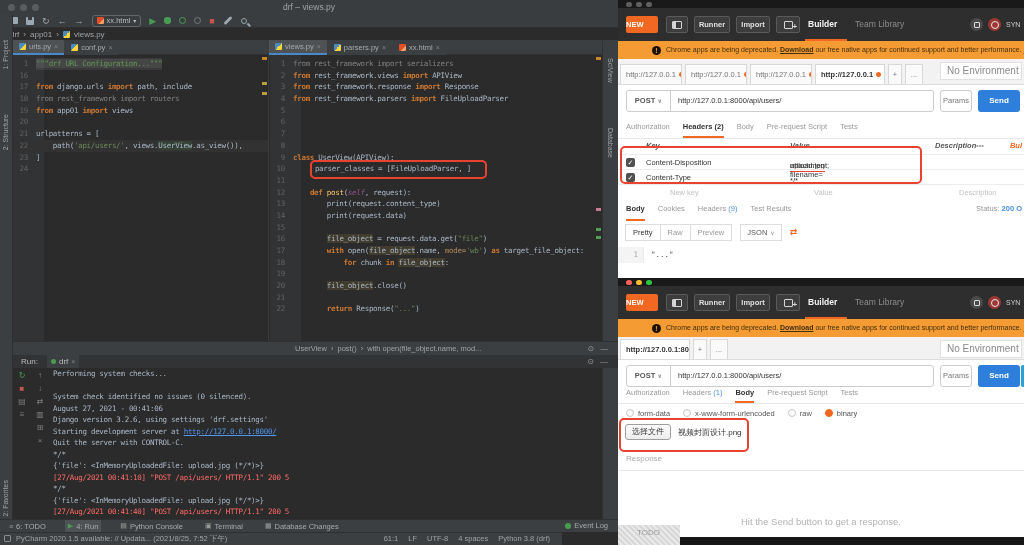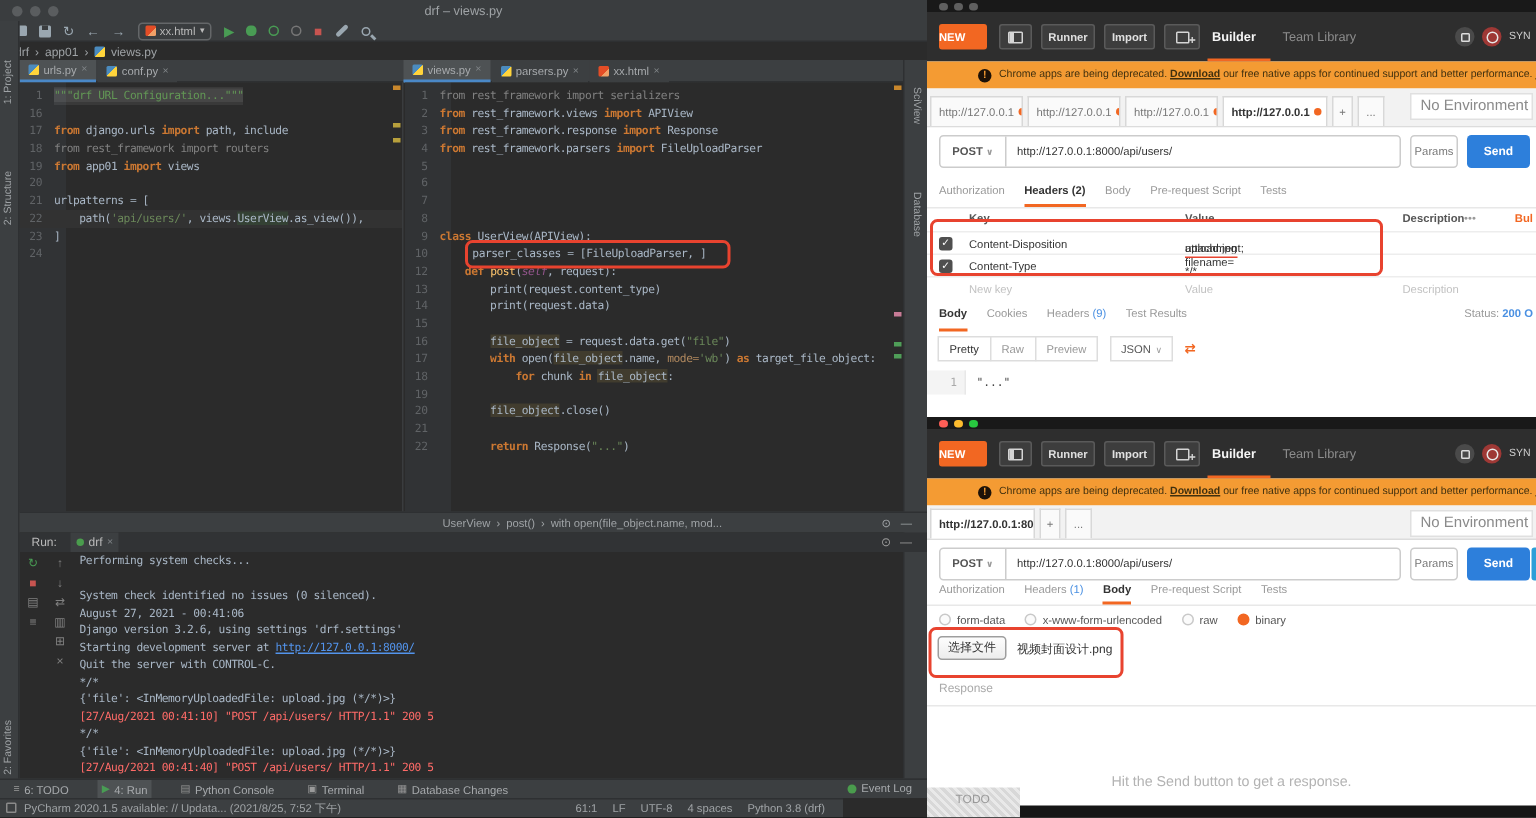--- a/index.html
+++ b/index.html
@@ -134,33 +134,33 @@
              color:#777;line-height:20px;text-align:center;}
   .pm-send{position:absolute;left:360px;top:5px;width:42px;height:22px;background:#2d7fdb;border-radius:3px;
            color:#fff;font-weight:bold;font-size:8px;line-height:22px;text-align:center;}
   .pm-sliver{position:absolute;right:0;top:5px;width:3px;height:22px;background:#2d9fd8;border-radius:2px 0 0 2px;}
   .pm-reqtabs{position:absolute;left:0;width:100%;border-bottom:1px solid #e8e8e8;display:flex;gap:13px;padding-left:8px;}
   #pm-top .pm-reqtabs{top:117px;height:22px;} #pm-bot .pm-reqtabs{top:106px;height:20px;}
   .rtab{line-height:20px;color:#999;white-space:nowrap;}
   #pm-bot .rtab{line-height:18px;}
   .rtab.on{color:#333;font-weight:bold;border-bottom:2px solid #f26722;}
   .cnt{color:#4a90e2;}
-  .pm-ghead{position:absolute;left:0;top:139px;width:100%;height:15px;}
+  .pm-ghead{position:absolute;left:0;top:139px;width:100%;height:15px;font-style:italic;}
   .pm-ghead span{position:absolute;top:2px;font-weight:bold;color:#555;}
   .gh-key{left:28px;} .gh-val{left:172px;} .gh-desc{left:317px;}
   .gh-more{left:358px;color:#999!important;font-weight:normal!important;}
   .gh-bulk{right:2px;color:#f26722!important;}
   .pm-gridrows{position:absolute;left:0;top:154px;width:100%;}
   .pm-grow{position:relative;height:15px;border-top:1px solid #ededed;}
   .pm-grow span{position:absolute;top:3px;}
   .g-key{left:28px;} .g-val{left:172px;} .g-desc{left:317px;color:#c2c2c2;}
   .pm-cb{position:absolute;left:8px;top:3px;width:9px;height:9px;background:#4f4f4f;border-radius:2px;
          color:#fff;font-size:7px;line-height:9px;text-align:center;}
   .mark-red{border-bottom:1.5px solid #e8432f;padding-bottom:0.5px;}
-  .ghost{color:#c2c2c2;}
+  .ghost{color:#c2c2c2;margin-left:24px;}
   .pm-redbox{position:absolute;border:2px solid #e8432f;border-radius:5px;z-index:5;pointer-events:none;}
   #pm-top .pm-redbox{left:2px;top:146px;width:302px;height:38px;}
   #pm-bot .pm-redbox{left:1px;top:140px;width:130px;height:34px;}
   .pm-resprow{position:absolute;left:0;top:199px;width:100%;height:22px;display:flex;gap:13px;padding-left:8px;}
   .pm-status{position:absolute;right:2px;top:204px;}
   .pm-status .sv{color:#4a90e2;font-weight:bold;}
   .pm-status .sl{color:#999;}
   .pm-viewrow{position:absolute;left:8px;top:223px;height:18px;display:flex;align-items:center;}
   .vbtn{height:17px;line-height:15px;padding:0 7px;border:1px solid #ddd;background:#fff;color:#999;margin-left:-1px;}
   .vbtn.on{color:#333;background:#fff;}
@@ -288,20 +288,21 @@
         <div class="ed-line"><span class="ln">1</span><span><span class="t-d">from rest_framework import serializers</span></span></div>
         <div class="ed-line"><span class="ln">2</span><span><span class="t-k">from</span><span class="t-p"> rest_framework.views </span><span class="t-k">import</span><span class="t-p"> APIView</span></span></div>
         <div class="ed-line"><span class="ln">3</span><span><span class="t-k">from</span><span class="t-p"> rest_framework.response </span><span class="t-k">import</span><span class="t-p"> Response</span></span></div>
         <div class="ed-line"><span class="ln">4</span><span><span class="t-k">from</span><span class="t-p"> rest_framework.parsers </span><span class="t-k">import</span><span class="t-p"> FileUploadParser</span></span></div>
         <div class="ed-line"><span class="ln">5</span><span></span></div>
         <div class="ed-line"><span class="ln">6</span></div>
         <div class="ed-line"><span class="ln">7</span><span></span></div>
         <div class="ed-line"><span class="ln">8</span><span></span></div>
         <div class="ed-line"><span class="ln">9</span><span><span class="t-k">class</span><span class="t-p"> UserView(APIView):</span></span></div>
         <div class="ed-line"><span class="ln">10</span><span><span class="t-p">    </span><span class="redbox-inline"><span class="t-p">parser_classes = [FileUploadParser, ]</span></span></span></div>
+        <div class="ed-line"><span class="ln">11</span><span></span></div>
         <div class="ed-line"><span class="ln">12</span><span><span class="t-p">    </span><span class="t-k">def</span><span class="t-p"> </span><span class="t-f">post</span><span class="t-p">(</span><span class="t-v">self</span><span class="t-p">, request):</span></span></div>
         <div class="ed-line"><span class="ln">13</span><span><span class="t-p">        print(request.content_type)</span></span></div>
         <div class="ed-line"><span class="ln">14</span><span><span class="t-p">        print(request.data)</span></span></div>
         <div class="ed-line"><span class="ln">15</span><span></span></div>
         <div class="ed-line"><span class="ln">16</span><span><span class="t-p">        </span><span class="t-hv">file_object</span><span class="t-p"> = request.data.get(</span><span class="t-s">"file"</span><span class="t-p">)</span></span></div>
         <div class="ed-line"><span class="ln">17</span><span><span class="t-p">        </span><span class="t-k">with</span><span class="t-p"> open(</span><span class="t-hv">file_object</span><span class="t-p">.name, </span><span class="t-np">mode=</span><span class="t-s">'wb'</span><span class="t-p">) </span><span class="t-k">as</span><span class="t-p"> target_file_object:</span></span></div>
         <div class="ed-line"><span class="ln">18</span><span><span class="t-p">            </span><span class="t-k">for</span><span class="t-p"> chunk </span><span class="t-k">in</span><span class="t-p"> </span><span class="t-hv">file_object</span><span class="t-p">:</span></span></div>
         <div class="ed-line"><span class="ln">19</span></div>
         <div class="ed-line"><span class="ln">20</span><span><span class="t-p">        </span><span class="t-hv">file_object</span><span class="t-p">.close()</span></span></div>
         <div class="ed-line"><span class="ln">21</span><span></span></div>

